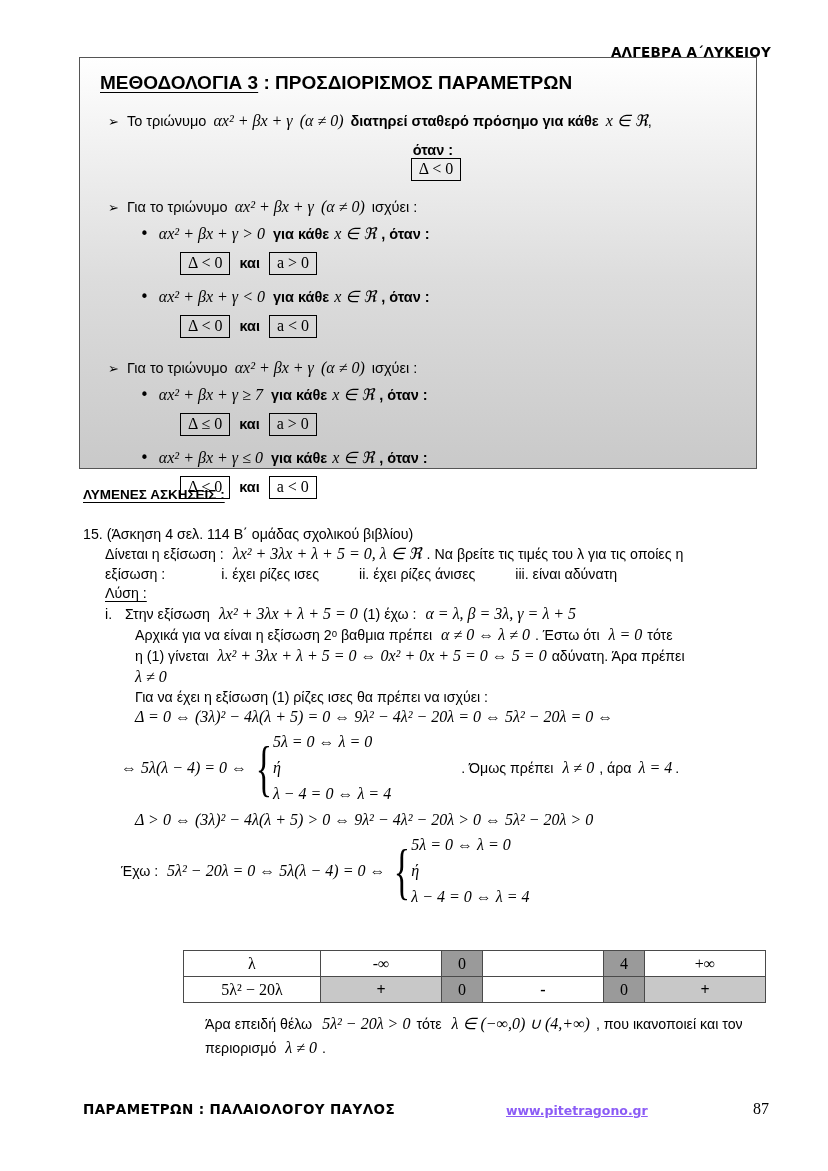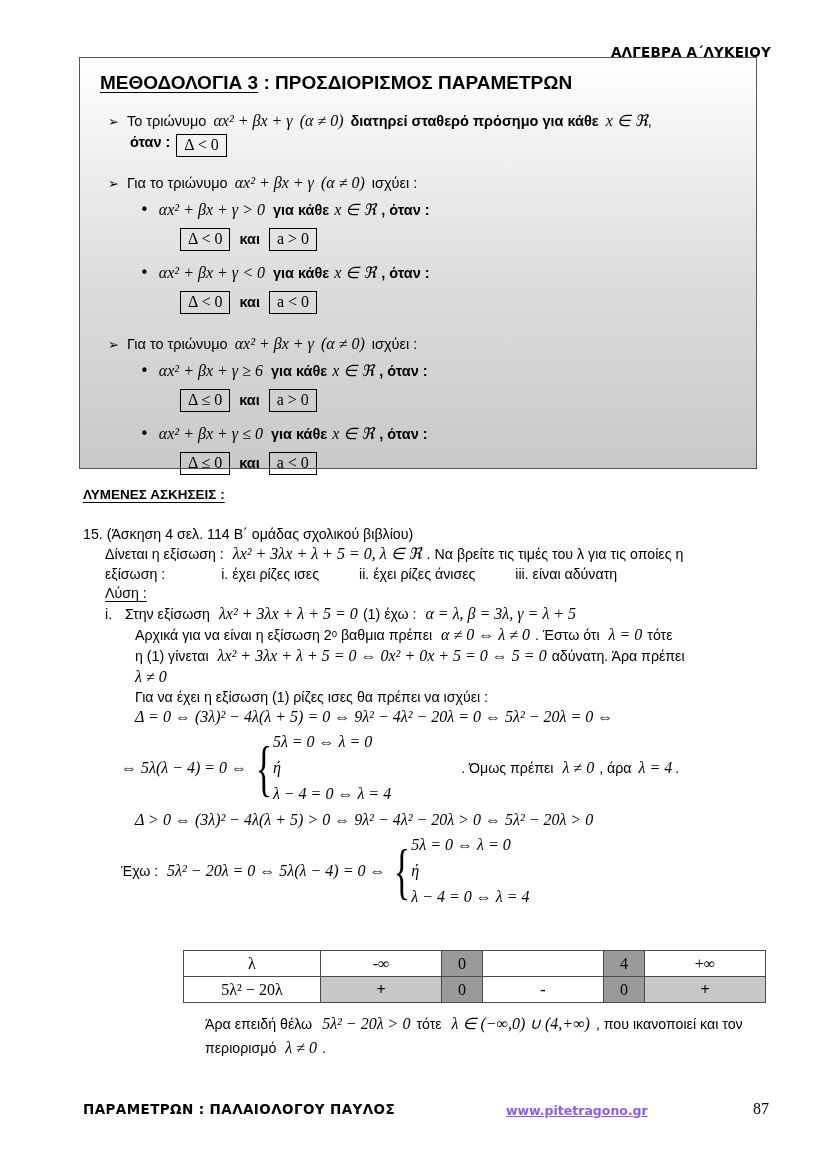--- a/index.html
+++ b/index.html
@@ -87,22 +87,24 @@
   }
   .arrow-glyph {
     font-family: "DejaVu Sans", sans-serif;
     font-size: 13px;
     margin-right: 8px;
     line-height: 1;
   }
   .cont-line {
     font-size: 14.5px;
     margin-left: 36px;
-    margin-top: 4px;
+    margin-top: 12px;
     display: flex;
+    align-items: center;
+    flex-direction: column;
   }
 
   .bullet-line {
     display: flex;
     align-items: baseline;
     font-size: 14.5px;
     margin-left: 46px;
     margin-top: 8px;
   }
   .dot {
@@ -329,21 +331,21 @@
       <div class="arrow-line">
         <span class="arrow-glyph">➢</span>
         <span>Για το τριώνυμο</span>
         <span class="m" style="margin:0 7px">αx² + βx + γ</span>
         <span class="m" style="margin-right:7px">(α ≠ 0)</span>
         <span>ισχύει :</span>
       </div>
 
       <div class="bullet-line">
         <span class="dot">•</span>
-        <span class="m" style="margin-right:8px">αx² + βx + γ ≥ 6</span>
+        <span class="m" style="margin-right:8px">αx² + βx + γ ≥ 7</span>
         <span class="b">για κάθε</span>
         <span class="m" style="margin:0 5px">x ∈ ℜ</span>
         <span class="b">, όταν :</span>
       </div>
       <div class="cond-line">
         <span class="boxed">Δ ≤ 0</span>
         <span class="kai">και</span>
         <span class="boxed">a &gt; 0</span>
       </div>
 

